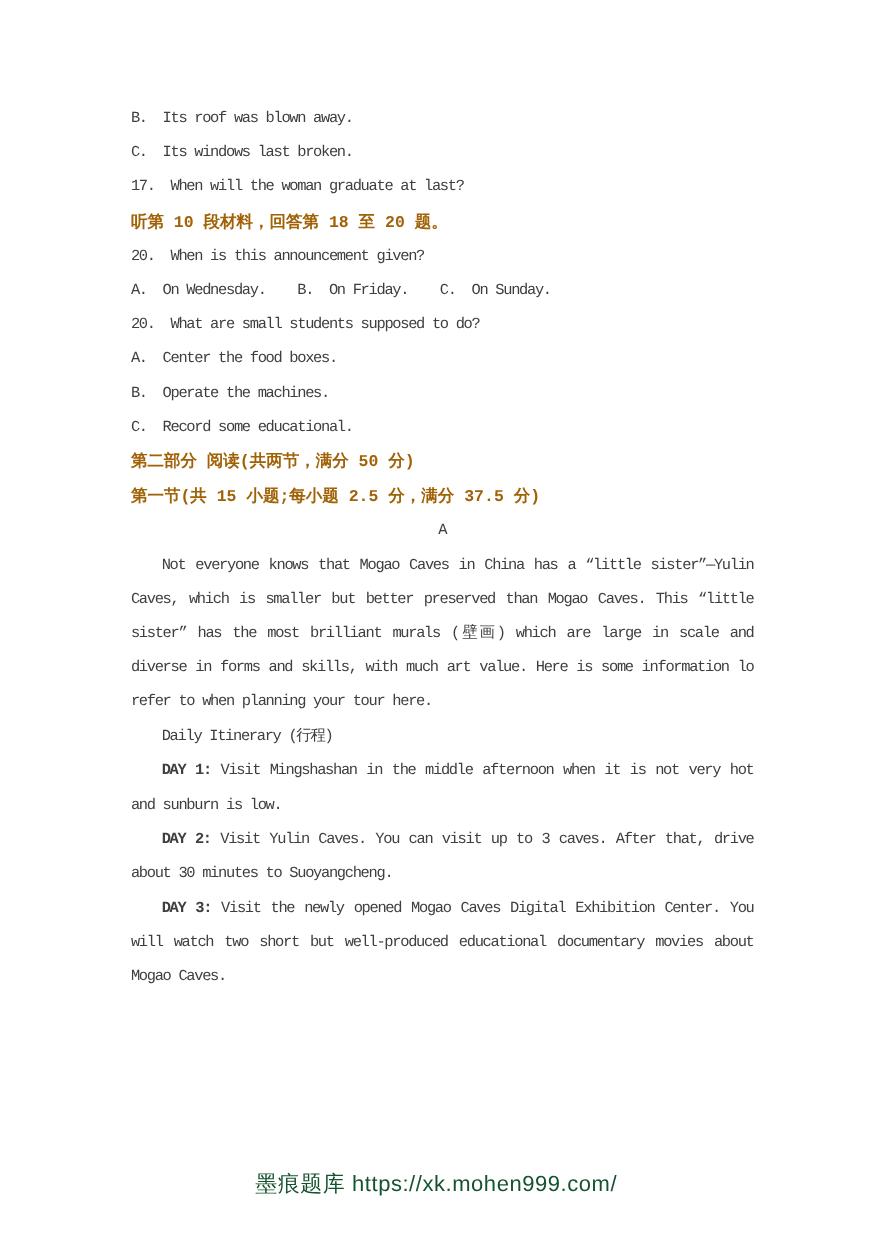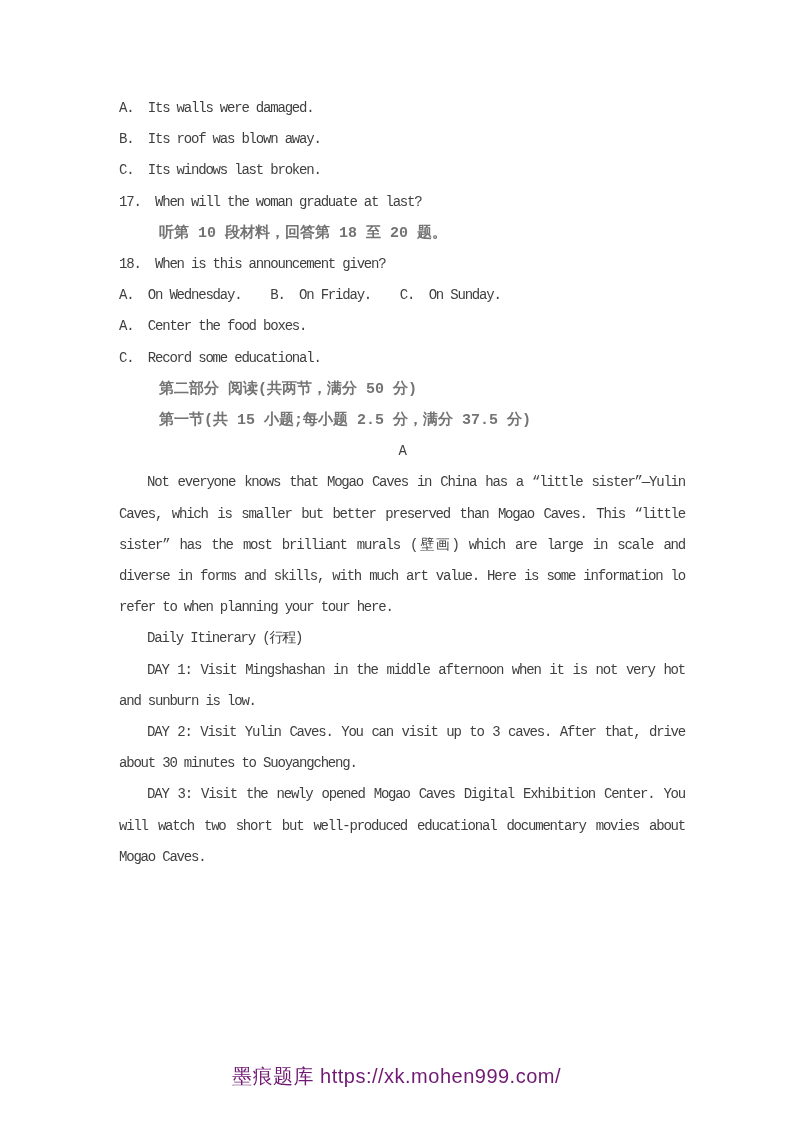--- a/index.html
+++ b/index.html
@@ -25,73 +25,73 @@
     letter-spacing: -1.2px;
     line-height: 31.2px;
   }
   .line {
     margin: 0;
     white-space: pre;
   }
   .cn-bold {
     font-weight: bold;
     font-size: 15px;
-    color: #737373;
+    color: #a16207;
     letter-spacing: 0;
-    margin-left: 40px;
   }
   .passage-label {
     margin: 0;
     text-align: center;
     white-space: normal;
   }
   .para {
     margin: 0;
     text-align: justify;
     text-indent: 28px;
   }
   .itinerary-heading {
     margin: 0;
     white-space: pre;
     text-indent: 28px;
   }
   .day-label {
-    font-weight: normal;
+    font-weight: bold;
   }
   .footer {
     position: absolute;
     left: 0;
     right: 0;
     top: 1063px;
     text-align: center;
     font-family: "Liberation Sans", sans-serif;
     font-size: 20px;
     letter-spacing: 0.5px;
-    color: #701a75;
+    color: #14532d;
   }
 </style>
 </head>
 <body>
 
 <div class="page">
   <div class="content">
 
-    <p class="line">A.  Its walls were damaged.</p>
     <p class="line">B.  Its roof was blown away.</p>
     <p class="line">C.  Its windows last broken.</p>
 
     <p class="line">17.  When will the woman graduate at last?</p>
 
     <p class="line cn-bold">听第 10 段材料，回答第 18 至 20 题。</p>
 
-    <p class="line">18.  When is this announcement given?</p>
+    <p class="line">20.  When is this announcement given?</p>
     <p class="line">A.  On Wednesday.    B.  On Friday.    C.  On Sunday.</p>
 
 
+    <p class="line">20.  What are small students supposed to do?</p>
     <p class="line">A.  Center the food boxes.</p>
+    <p class="line">B.  Operate the machines.</p>
     <p class="line">C.  Record some educational.</p>
 
     <p class="line cn-bold">第二部分 阅读(共两节，满分 50 分)</p>
     <p class="line cn-bold">第一节(共 15 小题;每小题 2.5 分，满分 37.5 分)</p>
 
     <p class="passage-label">A</p>
 
     <p class="para">Not everyone knows that Mogao Caves in China has a “little sister”—Yulin Caves, which is smaller but better preserved than Mogao Caves. This “little sister” has the most brilliant murals (壁画) which are large in scale and diverse in forms and skills, with much art value. Here is some information lo refer to when planning your tour here.</p>
 
     <p class="itinerary-heading">Daily Itinerary (行程)</p>

